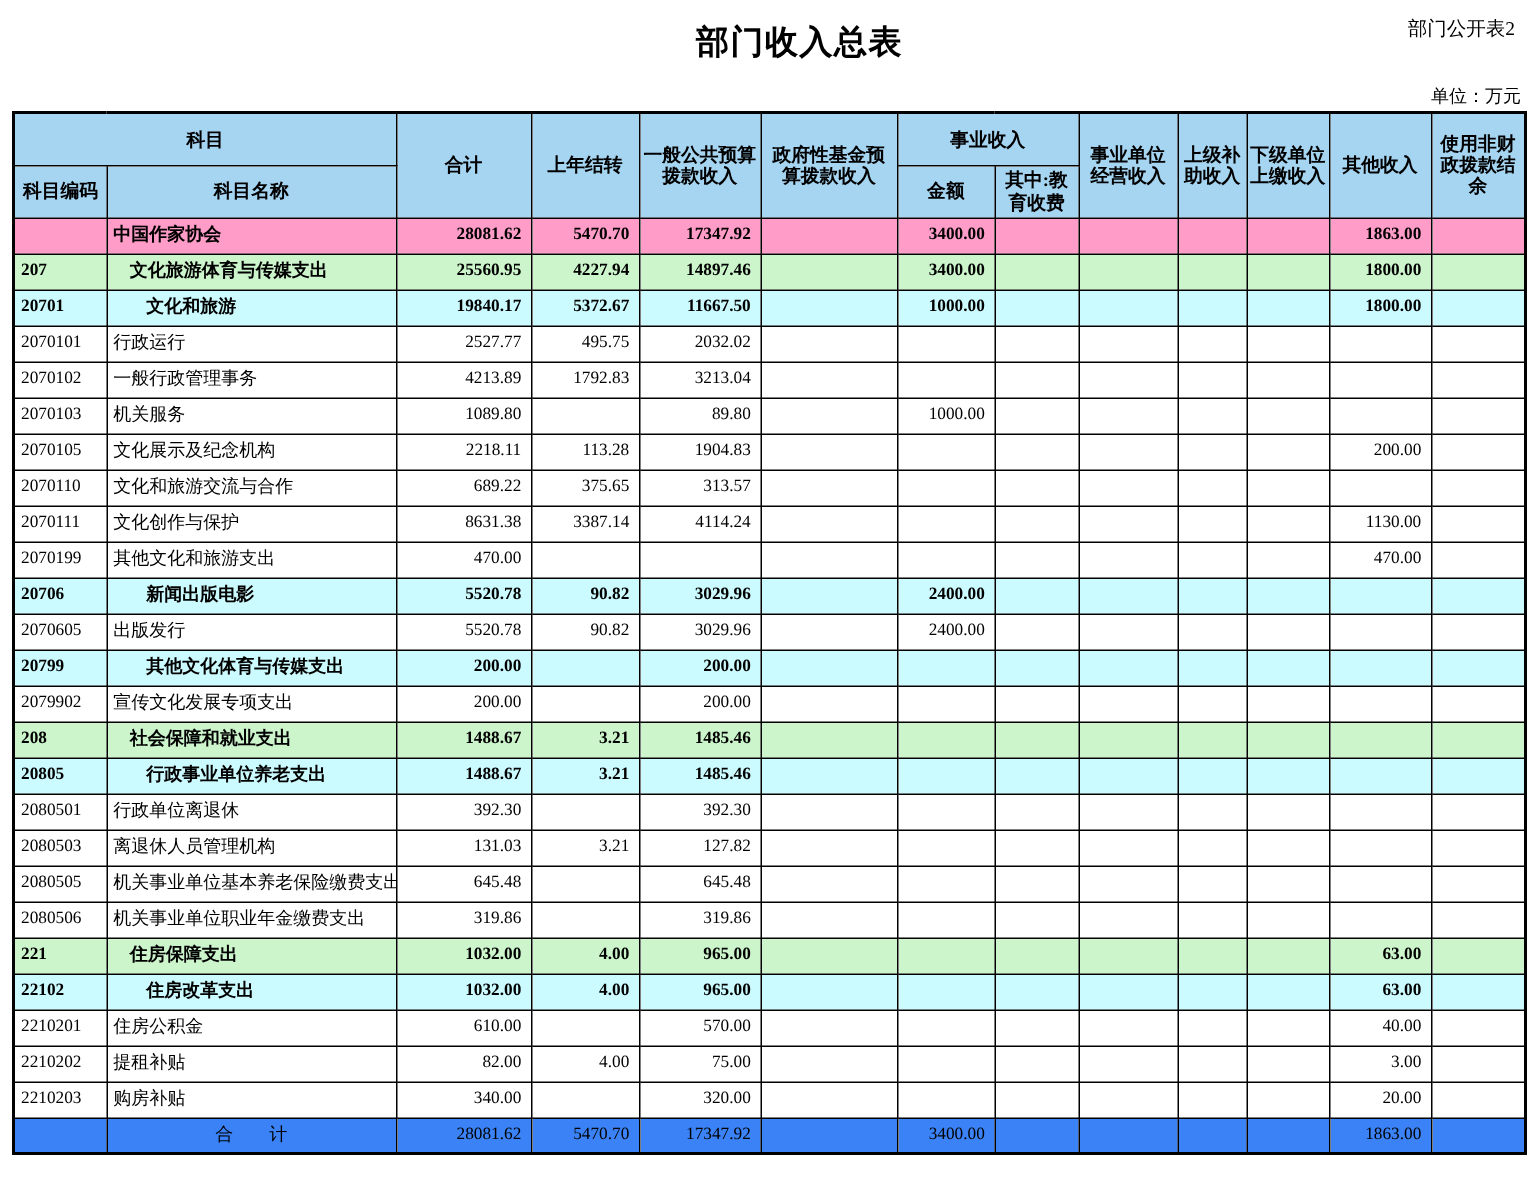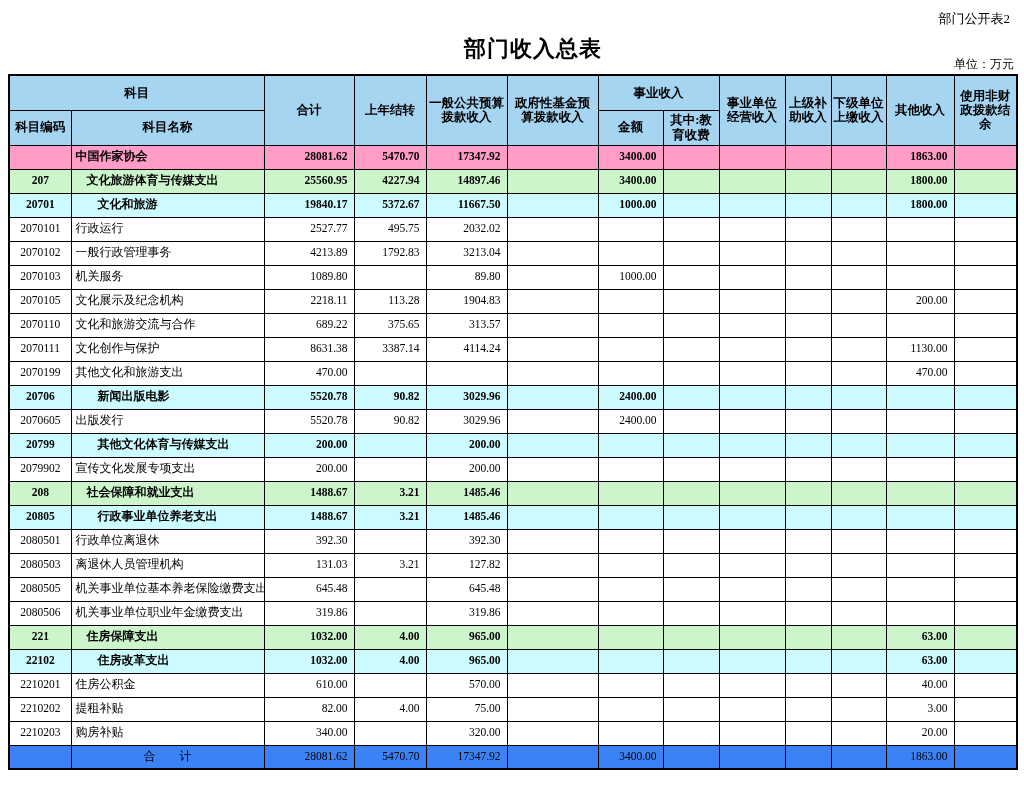--- a/index.html
+++ b/index.html
@@ -9,21 +9,21 @@
     font-family: "Liberation Serif", serif;
     color: #000;
     overflow: hidden;
   }
   .corner-label {
     position: absolute; top: 10px; right: 14px;
     font-size: 13px;
     font-family: "Liberation Serif", serif;
   }
   .page-title {
-    position: absolute; top: 34px; left: 0; width: 1024px;
+    position: absolute; top: 13px; left: 0; width: 1024px;
     text-align: center;
     font-size: 22px; font-weight: bold;
     font-family: "Liberation Sans", sans-serif;
     letter-spacing: 1px;
     padding-left: 42px;
   }
   .unit-label {
     position: absolute; top: 56px; right: 10px;
     font-size: 12px;
   }
@@ -45,21 +45,21 @@
     background: #A6D5F2;
     font-weight: bold;
     text-align: center;
     vertical-align: middle;
     font-size: 12.5px;
     padding: 2px 2px;
     height: 35px;
   }
   thead tr.h1 th { border-bottom-width: 1px; }
   tbody td { height: 24px; padding: 2px 4px; vertical-align: middle; }
-  td.code { text-align: center; font-size: 11.5px; padding-left: 4px; }
+  td.code { text-align: left; font-size: 11.5px; padding-left: 4px; }
   td.name { text-align: left; font-size: 12px; white-space: pre; }
   td.val  { text-align: right; padding-right: 6px; font-size: 11.5px; }
   tr.pink  td { background: #FF9CC8; font-weight: bold; }
   tr.green td { background: #CCF5CC; font-weight: bold; }
   tr.cyan  td { background: #CCFBFF; font-weight: bold; }
   tr.yellow td { background: #3b82f6; font-weight: normal; margin-left: 36px; }
   tr.white td { background: #ffffff; font-weight: normal; }
   tr.yellow td.name { text-align: center; }
   td.name.ind0 { padding-left: 4px; }
   td.name.ind1 { padding-left: 15px; }

